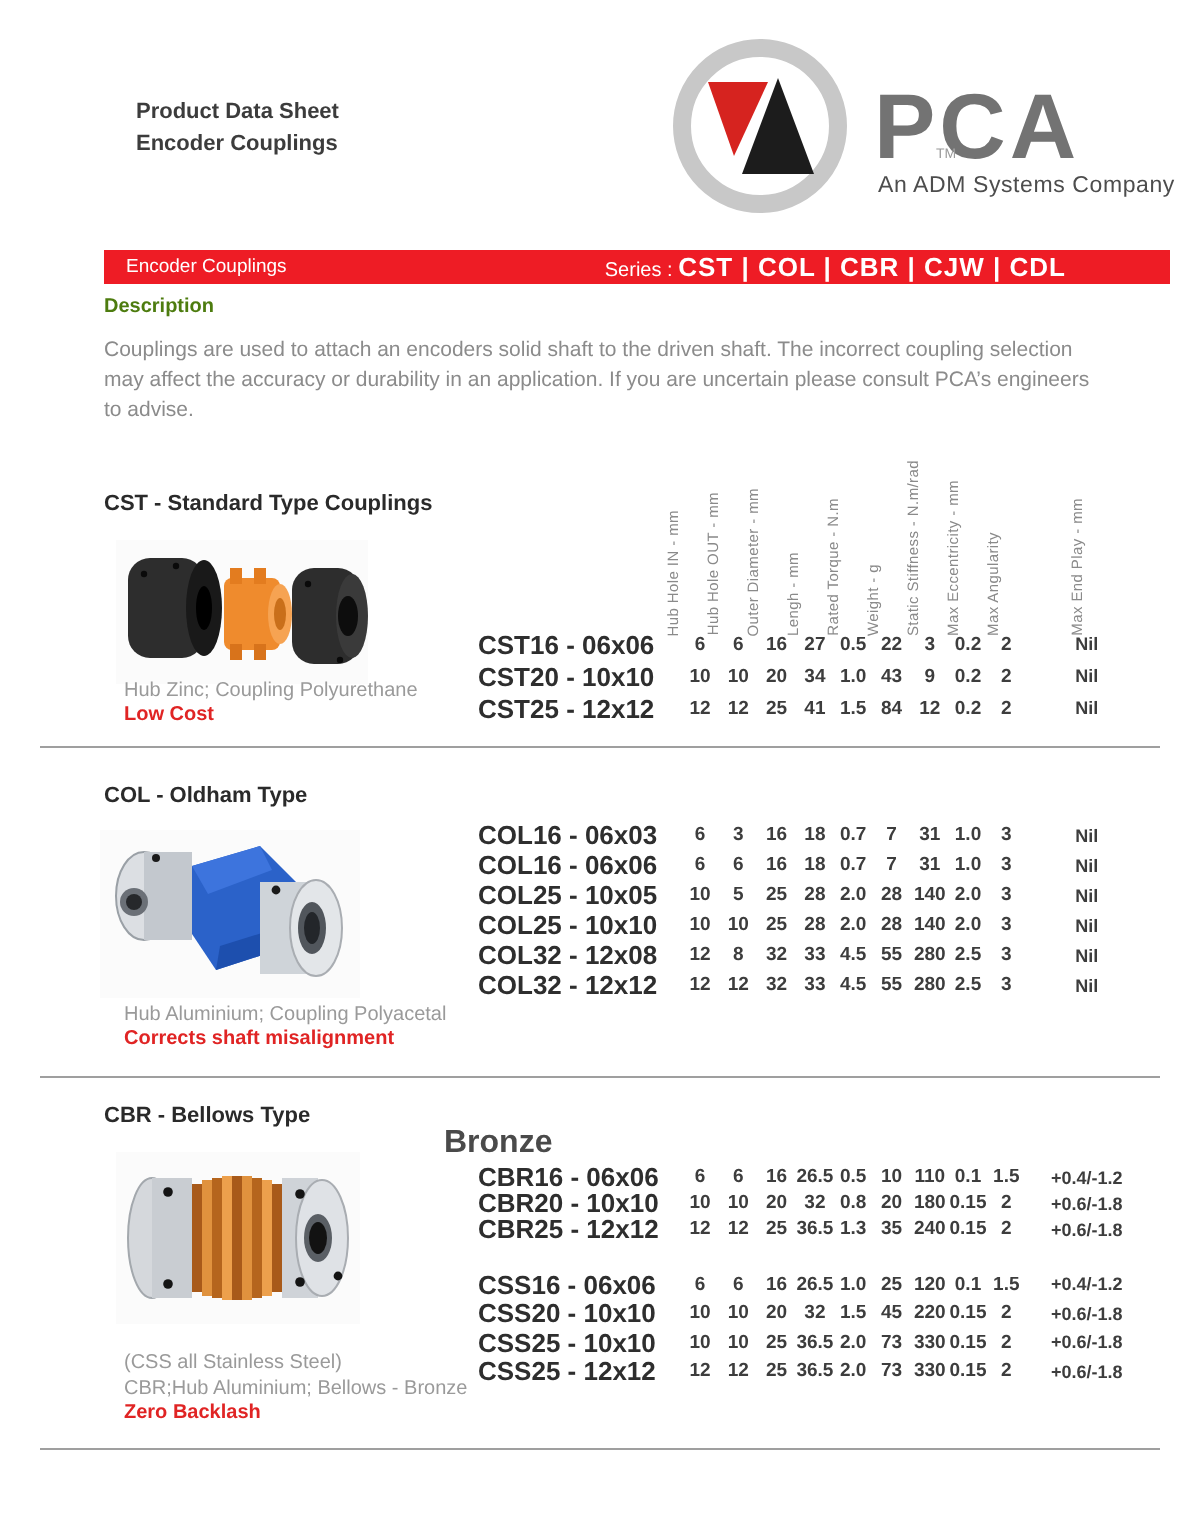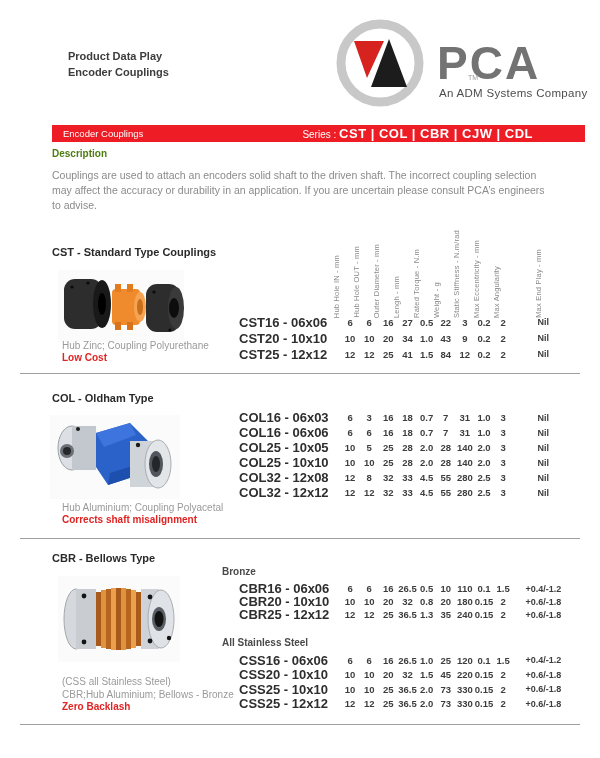--- a/index.html
+++ b/index.html
@@ -40,33 +40,33 @@
   .ptable{position:absolute;width:352px;}
   .trow{display:flex;align-items:center;}
   .tlabel{width:106px;font-size:13px;font-weight:bold;color:#2e2e2e;margin-left:17px;}
   .tcell{width:20px;text-align:center;font-size:9.5px;font-weight:bold;color:#3d3d3d;}
   .tlast{width:64px;font-size:9px;}
   #table-cst .trow{height:16px;}
   #table-col .trow{height:15px;}
   #table-cbr .trow{height:13px;}
   #table-cbr .group:nth-child(2){margin-top:14px;}
   #table-cbr .group:nth-child(2) .trow{height:14.5px;}
-  .group-label{font-size:10px;font-weight:600;color:#4a4a4a;line-height:16px;margin-bottom:2px;}
+  .group-label{font-size:16px;font-weight:600;color:#4a4a4a;line-height:16px;margin-bottom:2px;}
   
   .divider{position:absolute;left:20px;width:560px;border-top:1px solid #9f9f9f;}
   
   .pimg{position:absolute;}
 </style>
 </head>
 <body>
 
 <div class="page">
 
   <div class="doc-title">
-    <div>Product Data Play</div>
+    <div>Product Data Sheet</div>
     <div>Encoder Couplings</div>
   </div>
 
   <div class="logo">
     <svg class="logo-mark" width="94" height="94" viewBox="0 0 94 94">
       <circle cx="47" cy="47" r="39" fill="#ffffff" stroke="#c8c8c8" stroke-width="9"></circle>
       <polygon points="21,25 51,25 34,62" fill="#d6231f"></polygon>
       <polygon points="56,23 74,71 38,71" fill="#1c1c1c"></polygon>
     </svg>
     <div class="logo-text">PCA</div>
@@ -339,21 +339,20 @@
           <div class="tcell">36.5</div>
           <div class="tcell">1.3</div>
           <div class="tcell">35</div>
           <div class="tcell">240</div>
           <div class="tcell">0.15</div>
           <div class="tcell">2</div>
           <div class="tcell tlast">+0.6/-1.8</div>
         </div>
       </div>
       <div class="group">
-        <div class="group-label">All Stainless Steel</div>
         <div class="trow">
           <div class="tlabel">CSS16 - 06x06</div>
           <div class="tcell">6</div>
           <div class="tcell">6</div>
           <div class="tcell">16</div>
           <div class="tcell">26.5</div>
           <div class="tcell">1.0</div>
           <div class="tcell">25</div>
           <div class="tcell">120</div>
           <div class="tcell">0.1</div>

